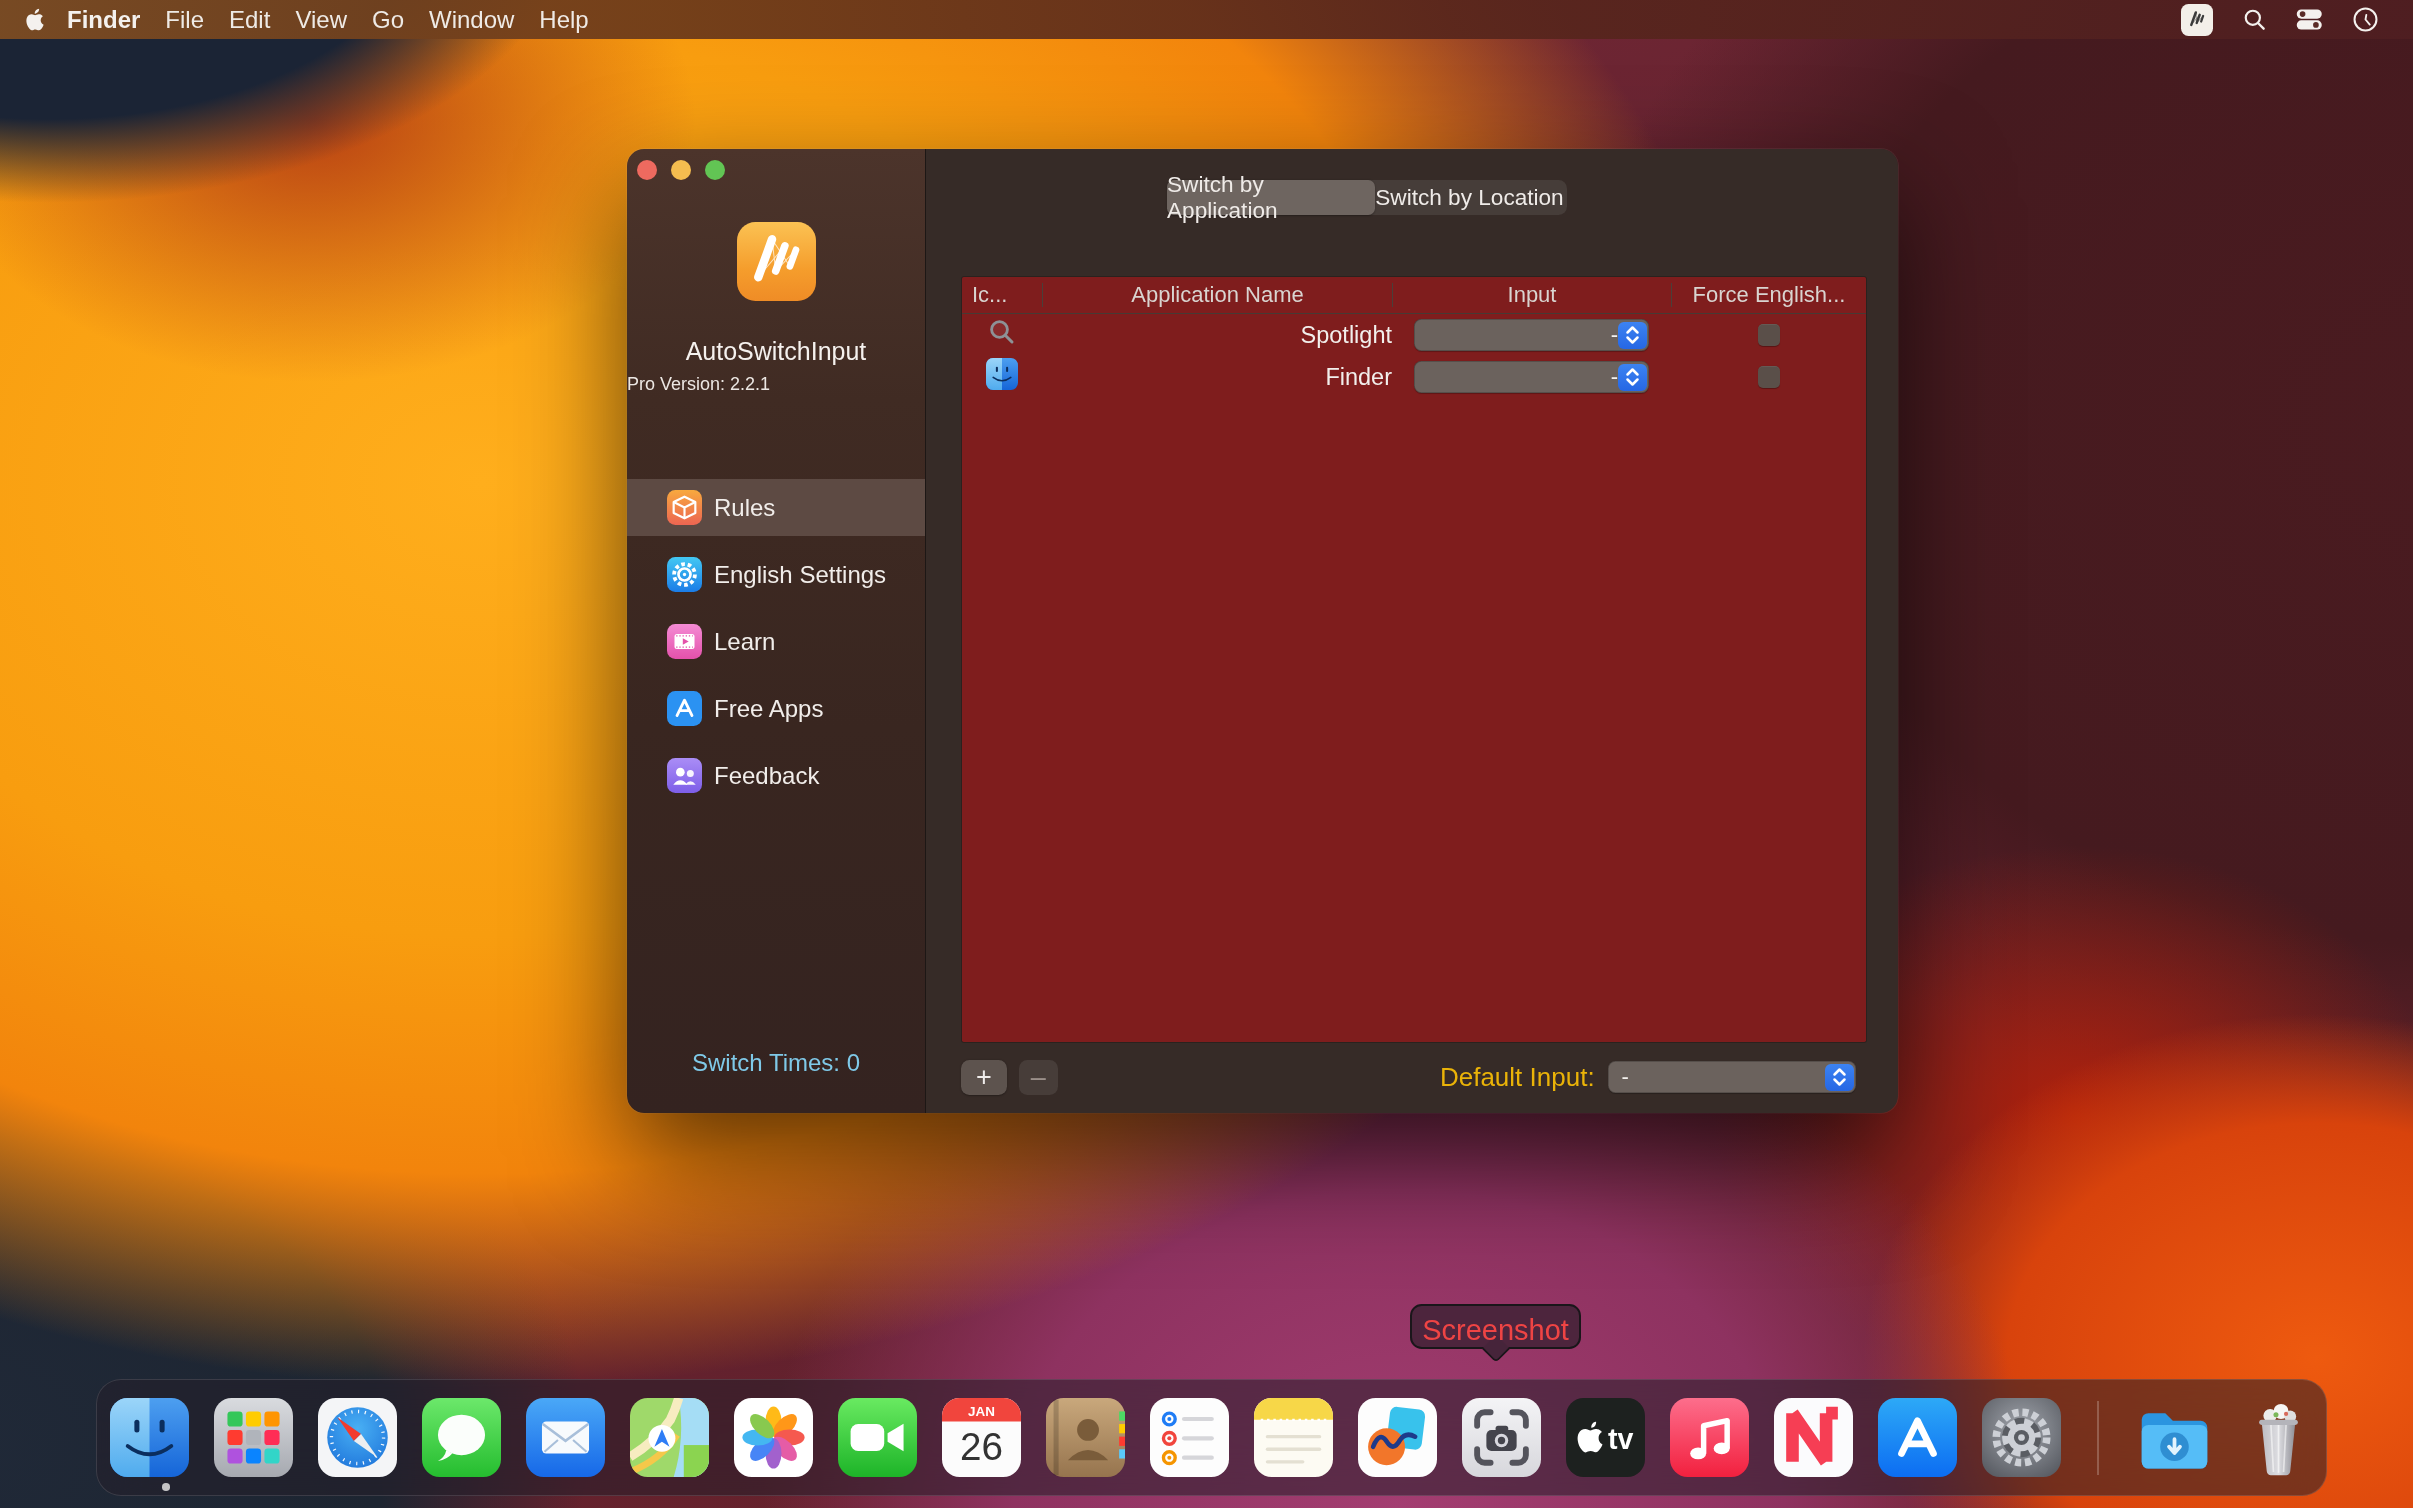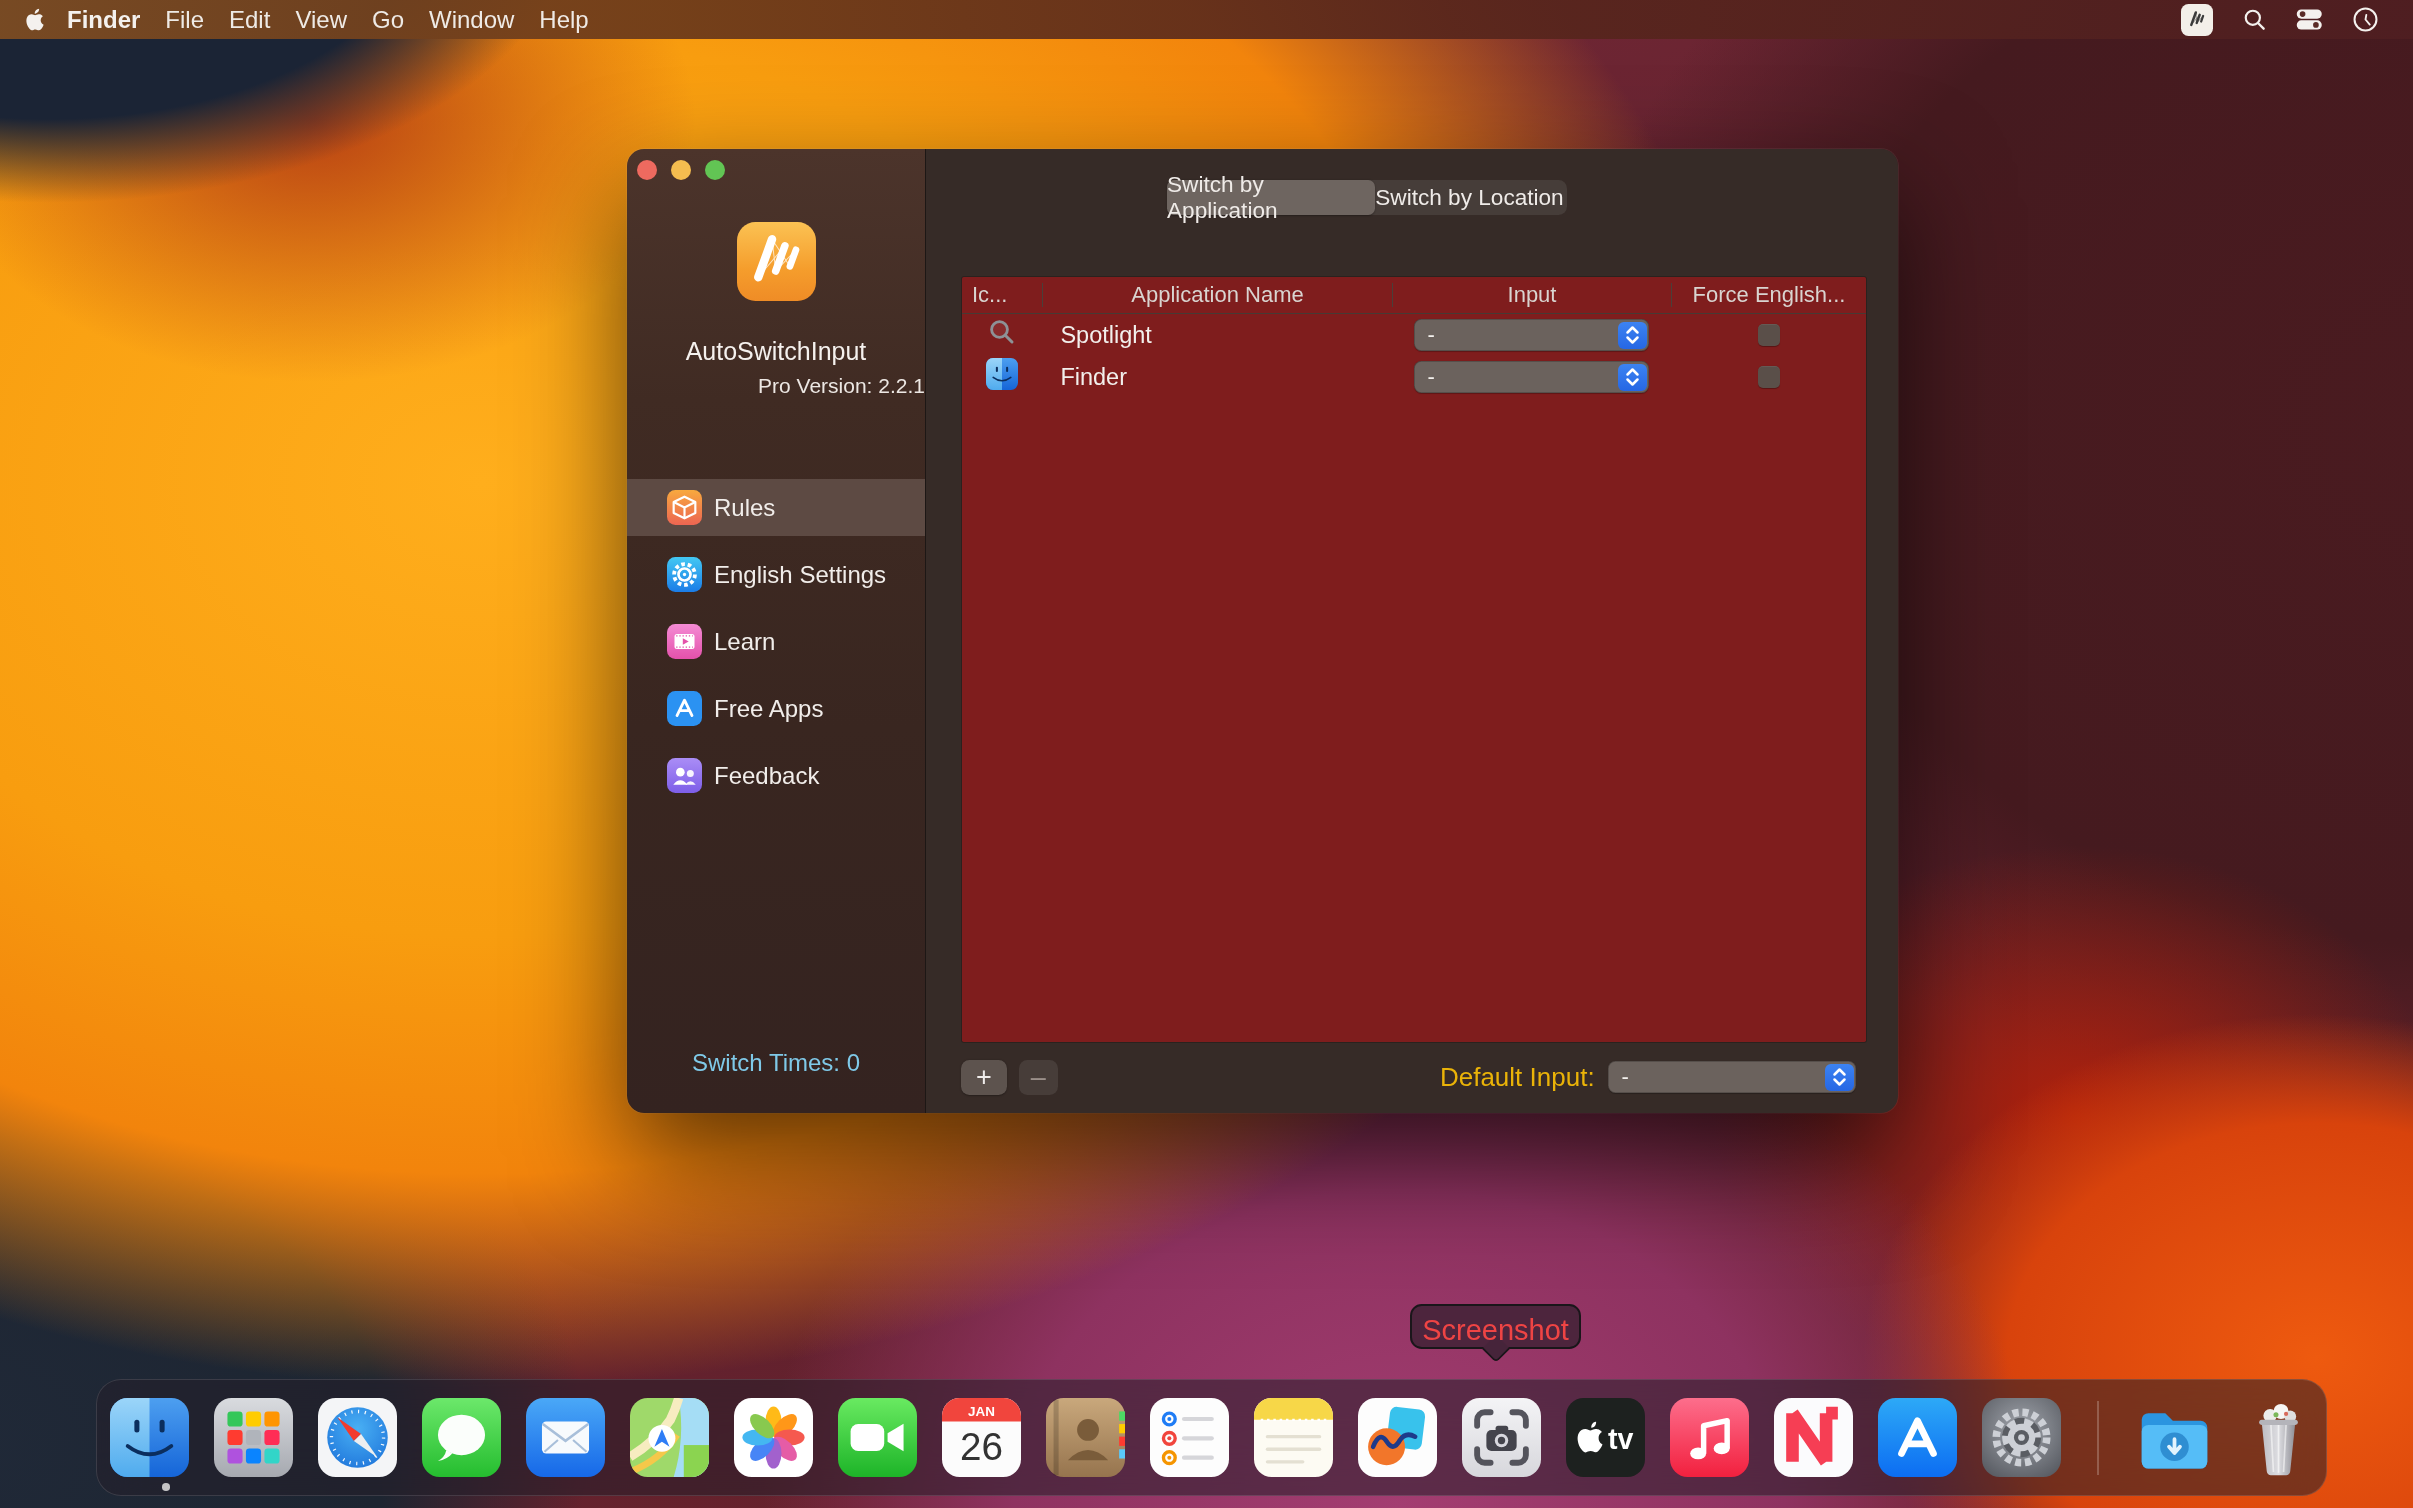--- a/index.html
+++ b/index.html
@@ -38,21 +38,21 @@
     box-shadow:0 46px 109px rgba(0,0,0,.62), 0 0 0 0.8px rgba(255,255,255,.09);
   }
   .sidebar { width:298px; flex:none; position:relative;
     background:linear-gradient(180deg,#4c342b 0%,#402b23 26%,#392620 60%,#342320 100%); }
   .traffic { position:absolute; top:11px; left:10px; display:flex; gap:14.2px; }
   .tl { width:20px; height:20px; border-radius:50%; }
   .tl.red{ background:#ee6a5f; } .tl.yellow{ background:#f5bd4f; } .tl.green{ background:#62c554; }
 
   .app-badge { position:absolute; top:73px; left:110px; width:79px; height:79px; }
   .app-title { position:absolute; top:188px; width:100%; text-align:center; color:#f5f1ee; font-size:25px; }
-  .app-version { position:absolute; top:225px; width:100%; text-align:right; color:#ece7e3; font-size:21px; }
+  .app-version { position:absolute; top:225px; width:100%; text-align:left; color:#ece7e3; font-size:18px; }
 
   .nav { position:absolute; top:330px; left:0; width:100%; }
   .nav-item { height:57px; margin-bottom:10px; display:flex; align-items:center; padding-left:40px; gap:12px;
     color:#f1edea; font-size:24px; }
   .nav-item.selected { background:#5d4a43; }
   .nav-ic { width:35px; height:35px; flex:none; }
 
   .switch-times { position:absolute; top:900px; width:100%; text-align:center; font-size:24px; color:#7fc9e8; }
 
   .content { flex:1; position:relative; background:#362b27; border-left:0.8px solid rgba(0,0,0,.45); }
@@ -63,21 +63,21 @@
   .tab.sel { background:#6e6560; box-shadow:0 0.8px 1.7px rgba(0,0,0,.3); }
   .tab.t1 { width:208px; } .tab.t2 { width:189px; }
 
   .table { position:absolute; left:36px; top:128px; width:904px; height:765px;
     background:#7f1d1d; border-radius:1.7px; box-shadow:0 0 0 0.8px rgba(0,0,0,.28); }
   .thead { display:flex; height:37px; align-items:center; border-bottom:0.8px solid #463a34; color:#d9d4d0; font-size:22px; }
   .th { display:flex; align-items:center; justify-content:center; height:23.5px; }
   .th + .th { border-left:0.8px solid #4a3f39; }
   .th.c0 { width:80px; justify-content:flex-start; padding-left:10px; }
   .th.c1 { width:350px; } .th.c2 { width:279px; } .th.c3 { width:195px; }
-  .trow { display:flex; height:42px; align-items:center; color:#f2efec; font-size:23.5px; }
+  .trow { display:flex; height:42px; align-items:center; color:#f2efec; font-size:23.5px;text-align:right; }
   .td0 { width:80px; display:flex; justify-content:center; }
   .td1 { width:350px; padding-left:18.4px; }
   .td2 { width:279px; display:flex; justify-content:center; }
   .td3 { width:195px; display:flex; justify-content:center; }
 
   .popup { width:235px; height:32px; background:#6b625d; border-radius:7.5px; display:flex; align-items:center;
     box-shadow:inset 0 0 0 0.8px rgba(0,0,0,.25), 0 0.8px 0.8px rgba(0,0,0,.25); position:relative; }
   .popup .val { flex:1; padding-left:13.4px; font-size:22px; color:#f4f1ee; line-height:1; }
   .popup .cap { width:28.5px; height:27px; margin-right:2.5px; background:linear-gradient(180deg,#3c83f2,#2667e4);
     border-radius:5.9px; display:flex; align-items:center; justify-content:center; }

